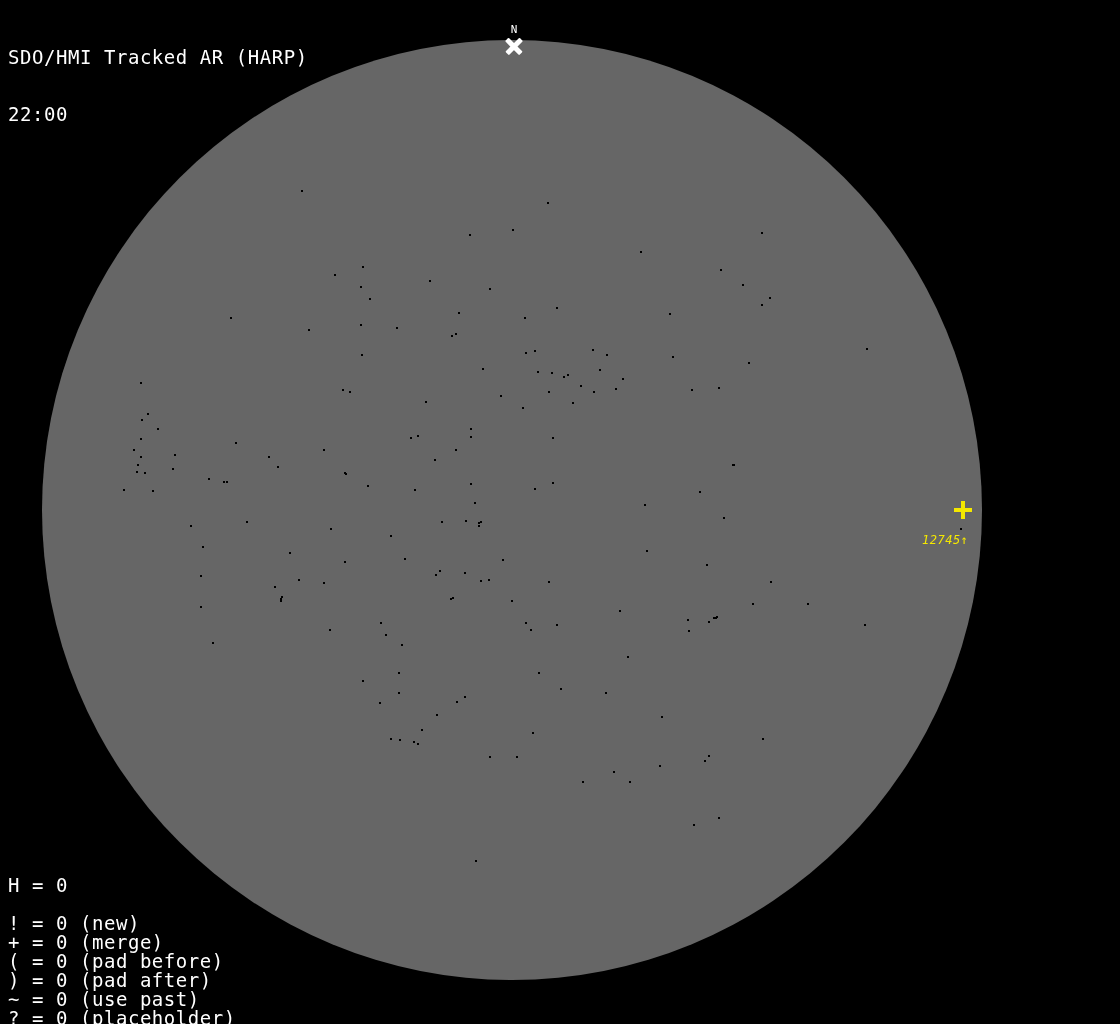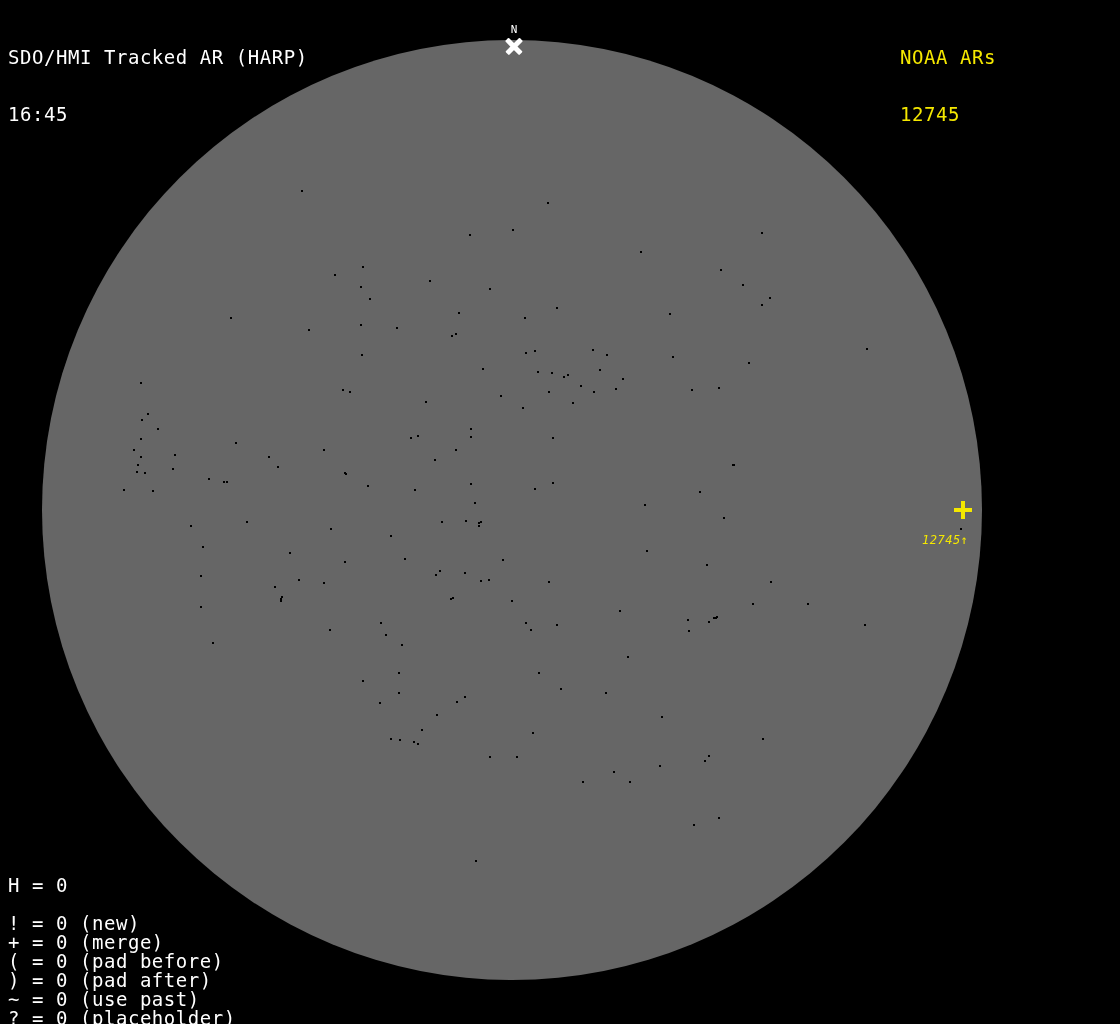--- a/index.html
+++ b/index.html
@@ -210,27 +210,23 @@
       <div class="speck" style="left: 480px; top: 521px;"></div>
       <div class="speck" style="left: 478px; top: 525px;"></div>
       <div class="speck" style="left: 390px; top: 535px;"></div>
       <div class="speck" style="left: 646px; top: 550px;"></div>
       <div class="speck" style="left: 404px; top: 558px;"></div>
       <div class="speck" style="left: 502px; top: 559px;"></div>
     </div>
 
   <div id="header" class="txt">
     <div>SDO/HMI Tracked AR (HARP)</div>
-    <div>16:45</div>
+    <div>22:00</div>
   </div>
 
-  <div id="tr-noaa" class="tr-col txt">
-    <div>NOAA ARs</div>
-    <div>12745</div>
-  </div>
 
   <span id="north-label" style="left: 514px; top: 24px;">N</span>
   <div id="north-x" style="left: 514px; top: 46px;">
     <div class="xbar a"></div>
     <div class="xbar b"></div>
   </div>
 
   <div id="cross" style="left: 963px; top: 510px;">
     <div class="pbar h"></div>
     <div class="pbar v"></div>

